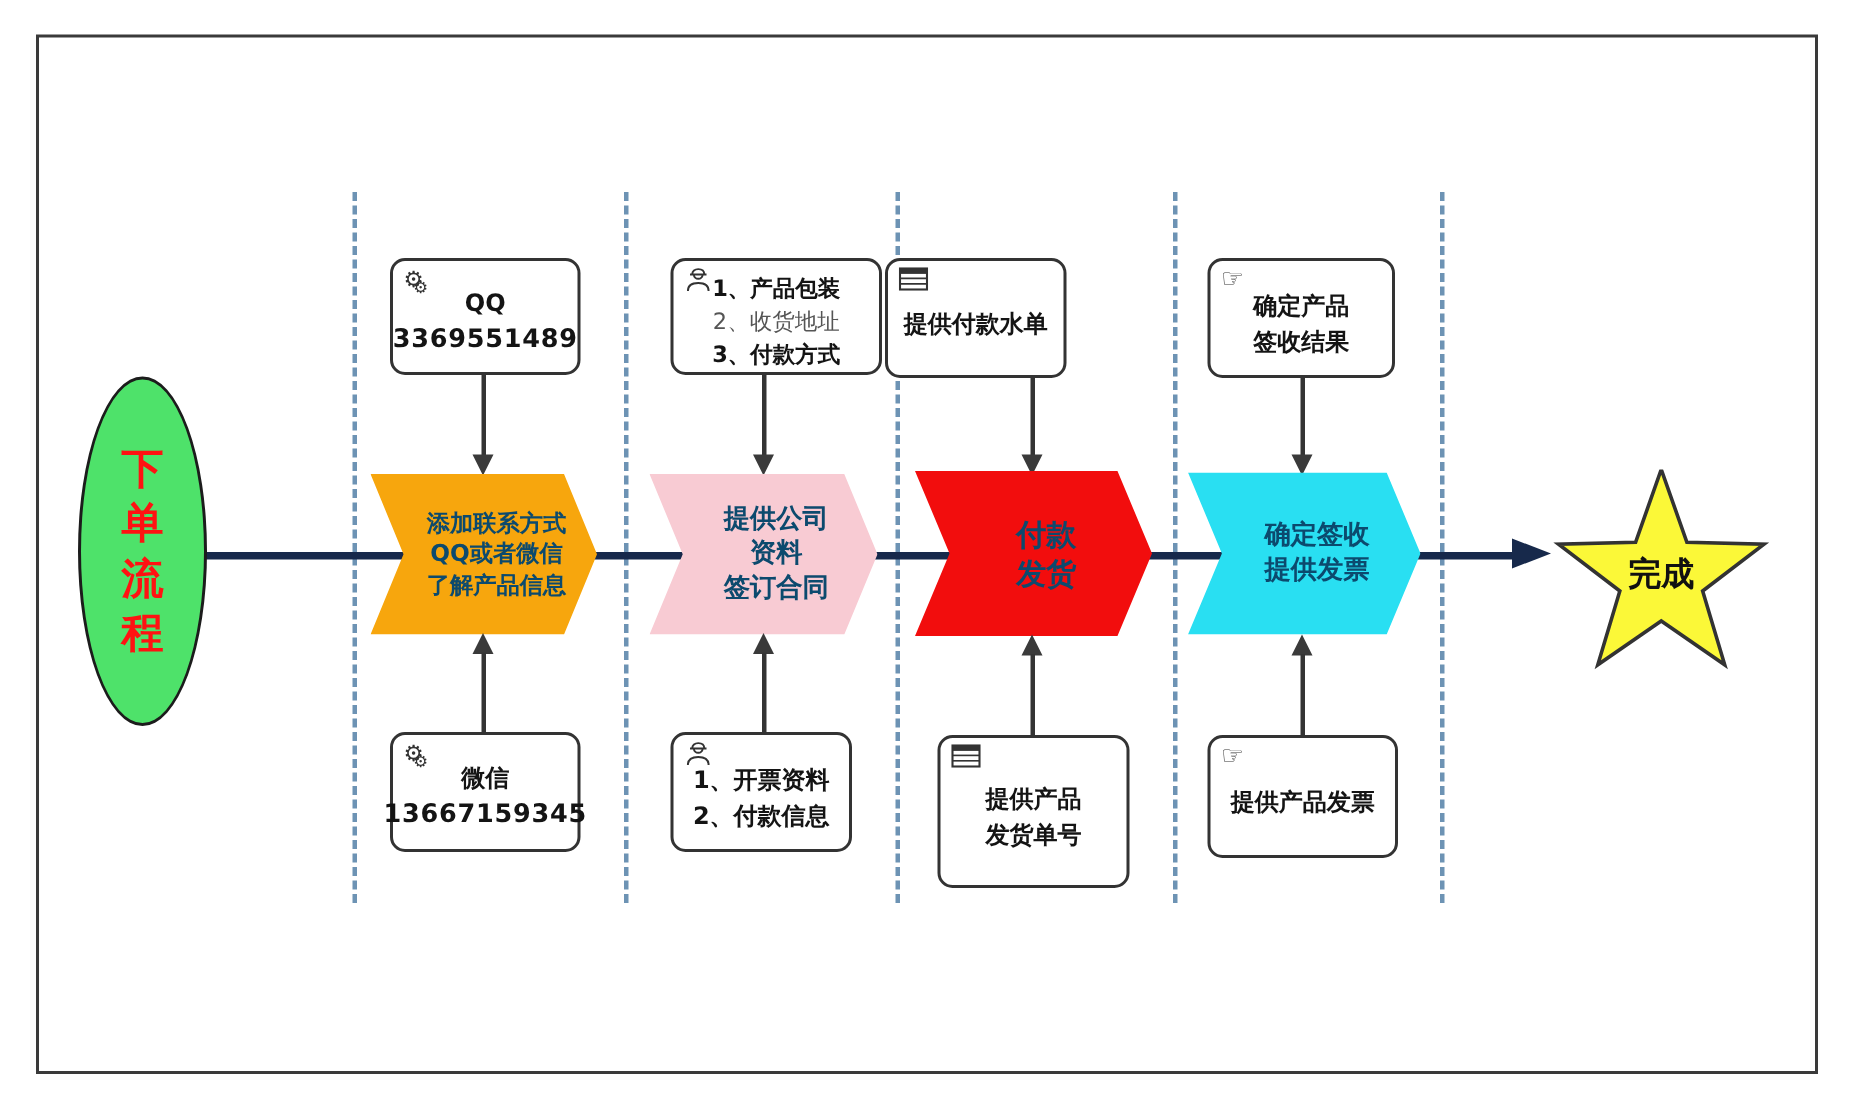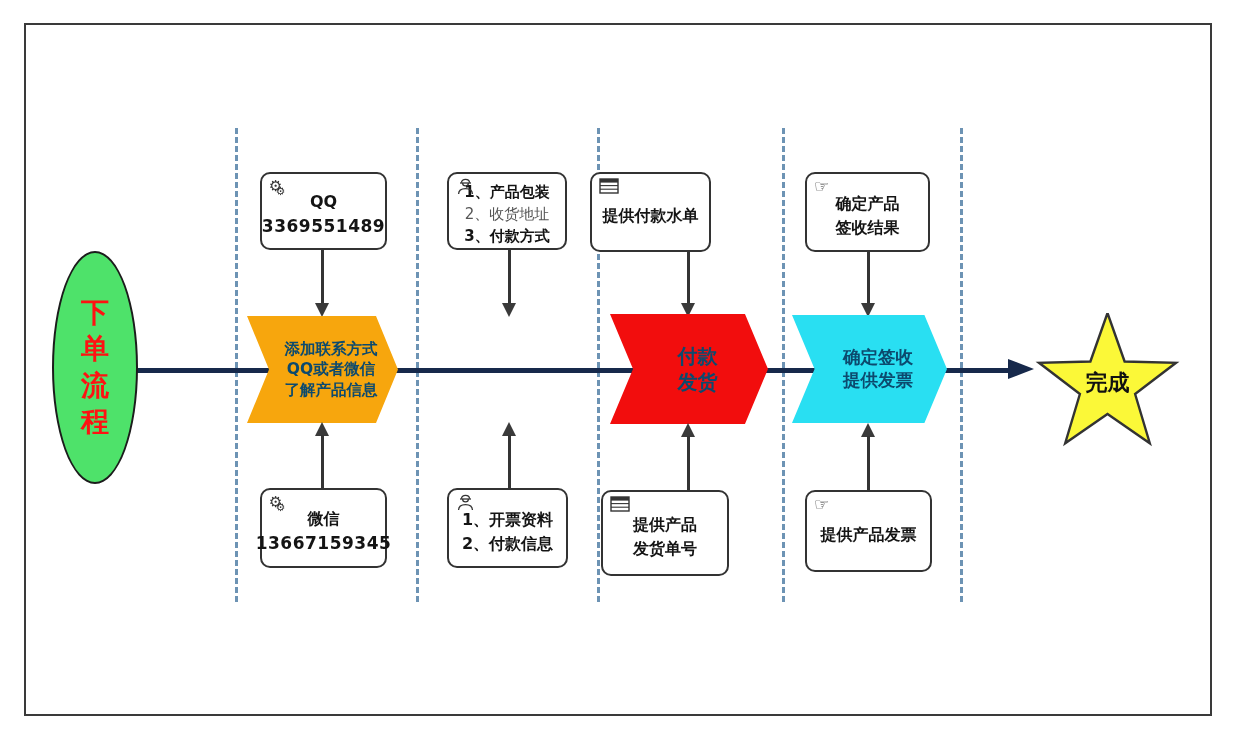--- a/index.html
+++ b/index.html
@@ -98,35 +98,43 @@
 了解产品信息</div>
   </div>
   <div class="arr-up" style="left:315px;top:422px"></div>
   <div class="vline" style="left:320.5px;top:435px;height:53px"></div>
   <div class="box" style="left:260px;top:488px;width:127px;height:80px">
     <span class="icon"><span class="gear-big">⚙</span><span class="gear-small">⚙</span></span>
     <div>微信</div>
     <div class="digits">13667159345</div>
   </div>
 
-  <div class="box" style="left:447px;top:172px;width:120px;height:78px;font-size:15px;line-height:1.45">
+  <div class="box" style="left:447px;top:172px;width:141px;height:78px;font-size:15px;line-height:1.45">
     <span class="icon">
       <svg width="19" height="17" viewBox="0 0 19 17" fill="none" stroke="#333" stroke-width="1.3">
         <path d="M5.5 4.8 C5.5 2.6 7.2 1.4 9.5 1.4 C11.8 1.4 13.5 2.6 13.5 4.8"></path>
         <line x1="4" y1="5" x2="15" y2="5"></line>
         <path d="M6.6 5 a2.9 2.9 0 0 0 5.8 0"></path>
         <path d="M2.6 16 C2.6 11.6 6 10.6 9.5 10.6 C13 10.6 16.4 11.6 16.4 16"></path>
       </svg>
     </span>
     <div>1、产品包装</div>
     <div class="muted">2、收货地址</div>
     <div>3、付款方式</div>
   </div>
   <div class="vline" style="left:507.5px;top:250px;height:54px"></div>
   <div class="arr-down" style="left:502px;top:303px"></div>
+  <div class="chev" style="left:433px;width:152px">
+    <svg viewBox="0 0 151 107" preserveAspectRatio="none">
+      <polygon points="0,0 129,0 151,53.5 129,107 0,107 22,53.5" fill="#F8CBD3"></polygon>
+    </svg>
+    <div class="label f-c2">提供公司
+资料
+签订合同</div>
+  </div>
   <div class="arr-up" style="left:502px;top:422px"></div>
   <div class="vline" style="left:507.5px;top:435px;height:53px"></div>
   <div class="box" style="left:447px;top:488px;width:121px;height:80px">
     <span class="icon">
       <svg width="19" height="17" viewBox="0 0 19 17" fill="none" stroke="#333" stroke-width="1.3">
         <path d="M5.5 4.8 C5.5 2.6 7.2 1.4 9.5 1.4 C11.8 1.4 13.5 2.6 13.5 4.8"></path>
         <line x1="4" y1="5" x2="15" y2="5"></line>
         <path d="M6.6 5 a2.9 2.9 0 0 0 5.8 0"></path>
         <path d="M2.6 16 C2.6 11.6 6 10.6 9.5 10.6 C13 10.6 16.4 11.6 16.4 16"></path>
       </svg>
@@ -150,21 +158,21 @@
   <div class="arr-down" style="left:681px;top:303px"></div>
   <div class="chev" style="left:610px;top:314px;width:158px;height:110px">
     <svg viewBox="0 0 151 107" preserveAspectRatio="none">
       <polygon points="0,0 129,0 151,53.5 129,107 0,107 22,53.5" fill="#F20D0D"></polygon>
     </svg>
     <div class="label f-c3">付款
 发货</div>
   </div>
   <div class="arr-up" style="left:681px;top:423px"></div>
   <div class="vline" style="left:686.5px;top:436px;height:54px"></div>
-  <div class="box" style="left:601px;top:490px;width:128px;height:86px">
+  <div class="box" style="left:625px;top:490px;width:128px;height:102px">
     <span class="icon">
       <svg width="20" height="16" viewBox="0 0 20 16">
         <rect x="1" y="1" width="18" height="14" fill="none" stroke="#333" stroke-width="1.4"></rect>
         <rect x="1" y="1" width="18" height="3.6" fill="#333"></rect>
         <line x1="1" y1="7.6" x2="19" y2="7.6" stroke="#333" stroke-width="1.1"></line>
         <line x1="1" y1="11.2" x2="19" y2="11.2" stroke="#333" stroke-width="1.1"></line>
       </svg>
     </span>
     <div>提供产品</div>
     <div>发货单号</div>

